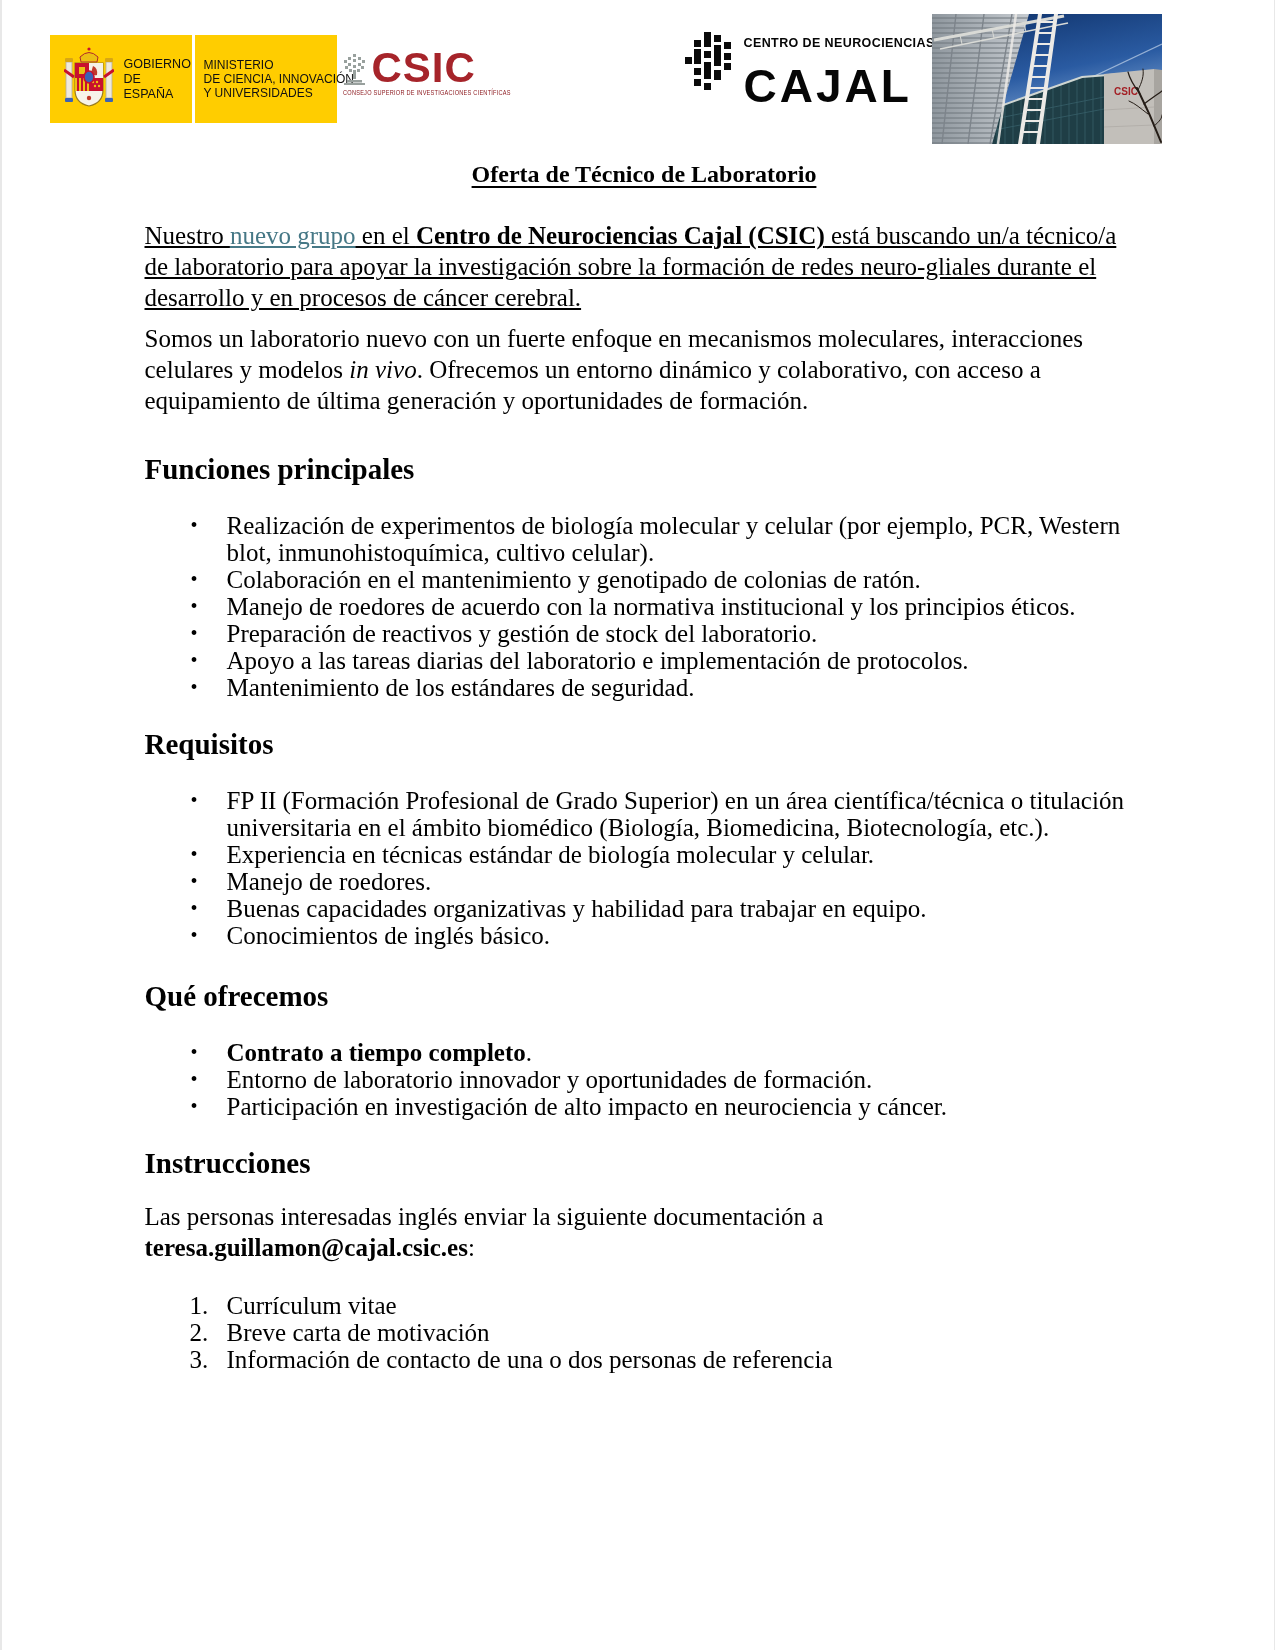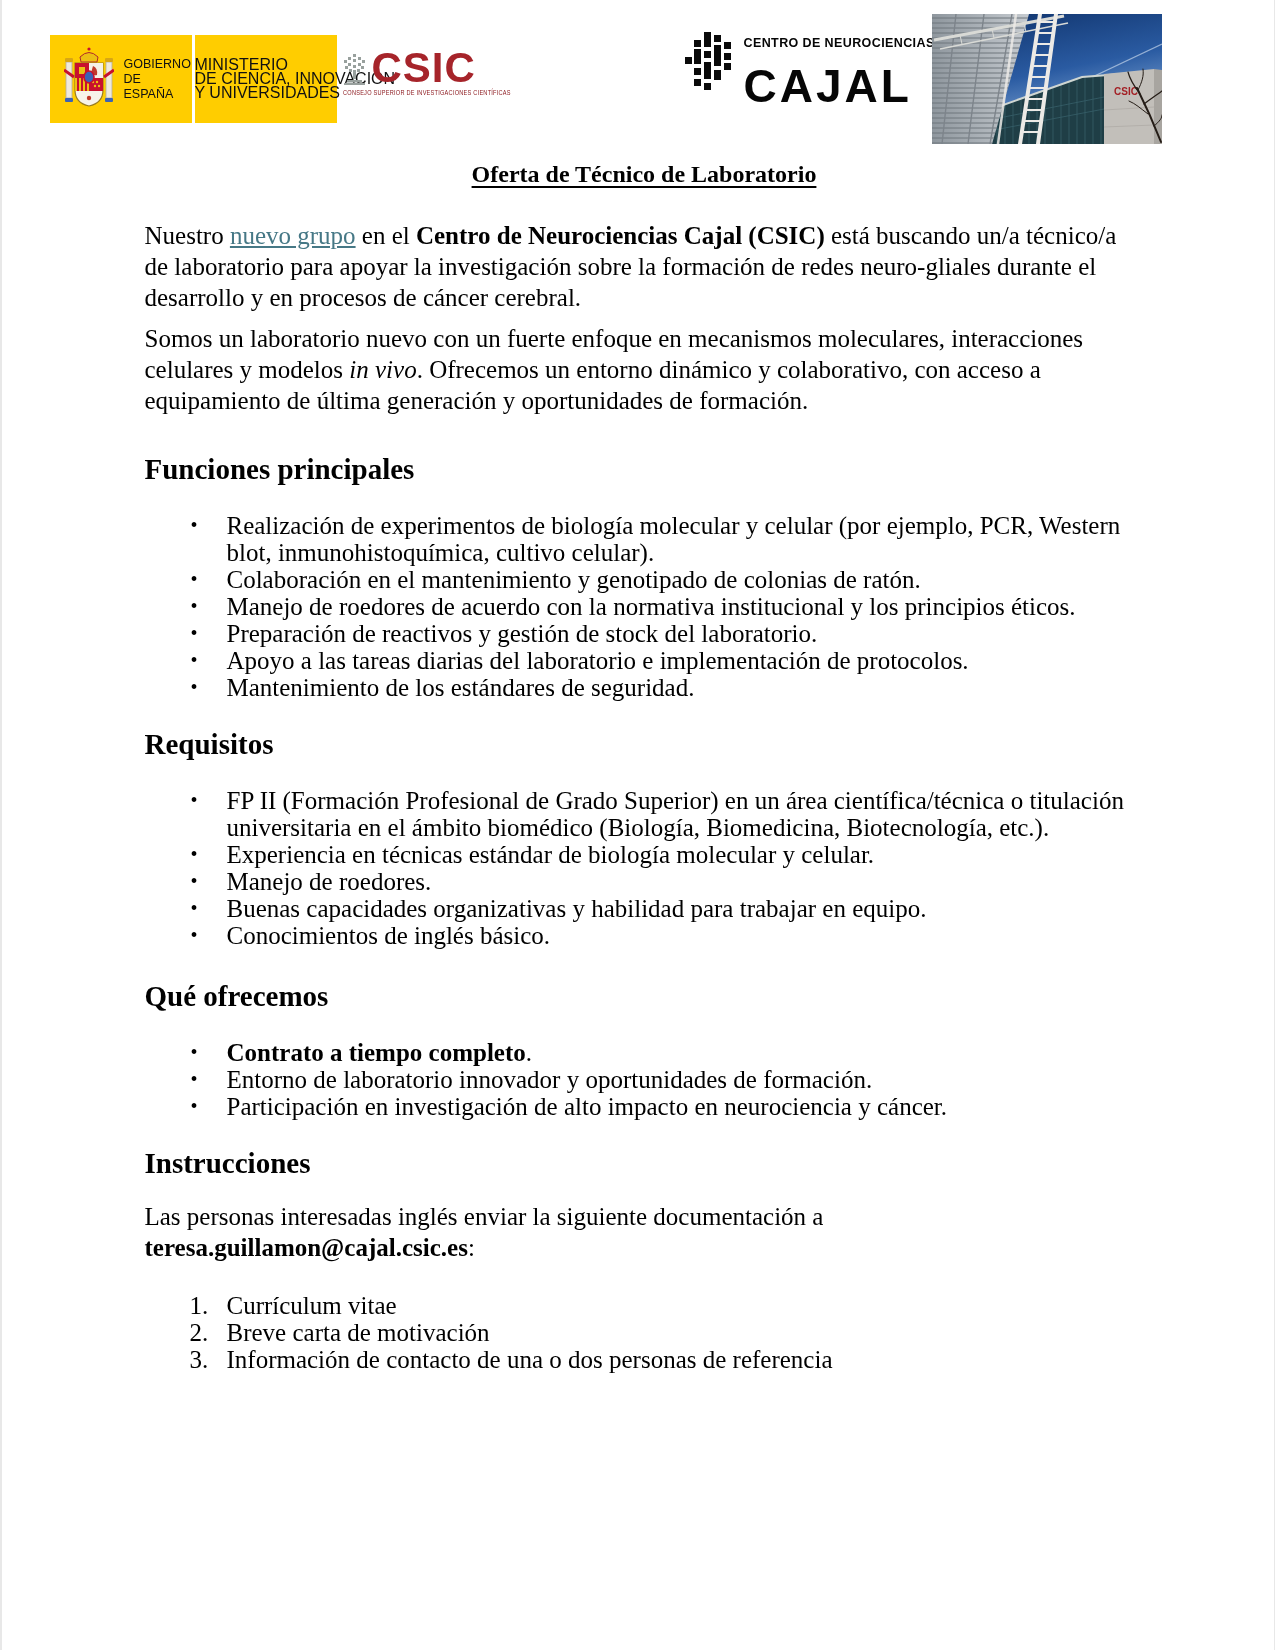--- a/index.html
+++ b/index.html
@@ -26,23 +26,23 @@
     display:flex;align-items:center;
   }
   .arms{margin-left:14px;flex:none;display:block;}
   .gov-names{
     margin-left:10px;width:66px;flex:none;
     font-family:"Liberation Sans",sans-serif;
     font-size:12.5px;line-height:15px;color:#111;
   }
   .gov-divider{align-self:stretch;width:3px;background:#fff;flex:none;margin-left:2px;}
   .ministry{
-    flex:none;
+    margin-left:9px;flex:none;
     font-family:"Liberation Sans",sans-serif;
-    font-size:16px;line-height:14px;color:#111;
+    font-size:12px;line-height:14px;color:#111;
   }
   .csic-block{position:absolute;left:341px;top:49px;}
   .csic-row{display:flex;align-items:flex-start;}
   .csic-tree{margin-top:5px;flex:none;display:block;}
   .csic-acronym{
     margin-left:6px;
     font-family:"Liberation Sans",sans-serif;font-weight:bold;
     font-size:42px;line-height:38px;letter-spacing:1px;
     color:var(--csic-red);
   }
@@ -60,21 +60,21 @@
   .photo{position:absolute;left:930px;top:14px;width:230px;height:130px;}
   .photo svg{display:block;}
   
   .content{padding:0 130px 0 143px;}
   h1.title{
     font-size:24px;line-height:33px;font-weight:bold;text-align:center;
     text-decoration:underline;text-decoration-thickness:2px;text-underline-offset:4px;
     margin:14px 0 0;
   }
   .para{font-size:25px;line-height:31px;margin:0;}
-  .p1{margin-top:29px;}
+  .p1{margin-top:29px;text-decoration:underline;}
   .p2{margin-top:10px;}
   h2.sec{font-size:29px;line-height:31px;font-weight:bold;margin:28px 0 0;}
   h2.sec.first{margin-top:38px;}
   h2.sec.offset{margin-top:32px;}
   ul.blist,ol.nlist{list-style:none;margin:27px 0 0;padding:0;font-size:25px;}
   ol.nlist{margin-top:29px;}
   ul.blist li,ol.nlist li{position:relative;padding-left:82px;line-height:27px;}
   .bullet{position:absolute;left:46px;top:0;font-size:20px;line-height:27px;}
   .num{position:absolute;left:45px;top:0;}
   .instr{margin-top:22px;}

